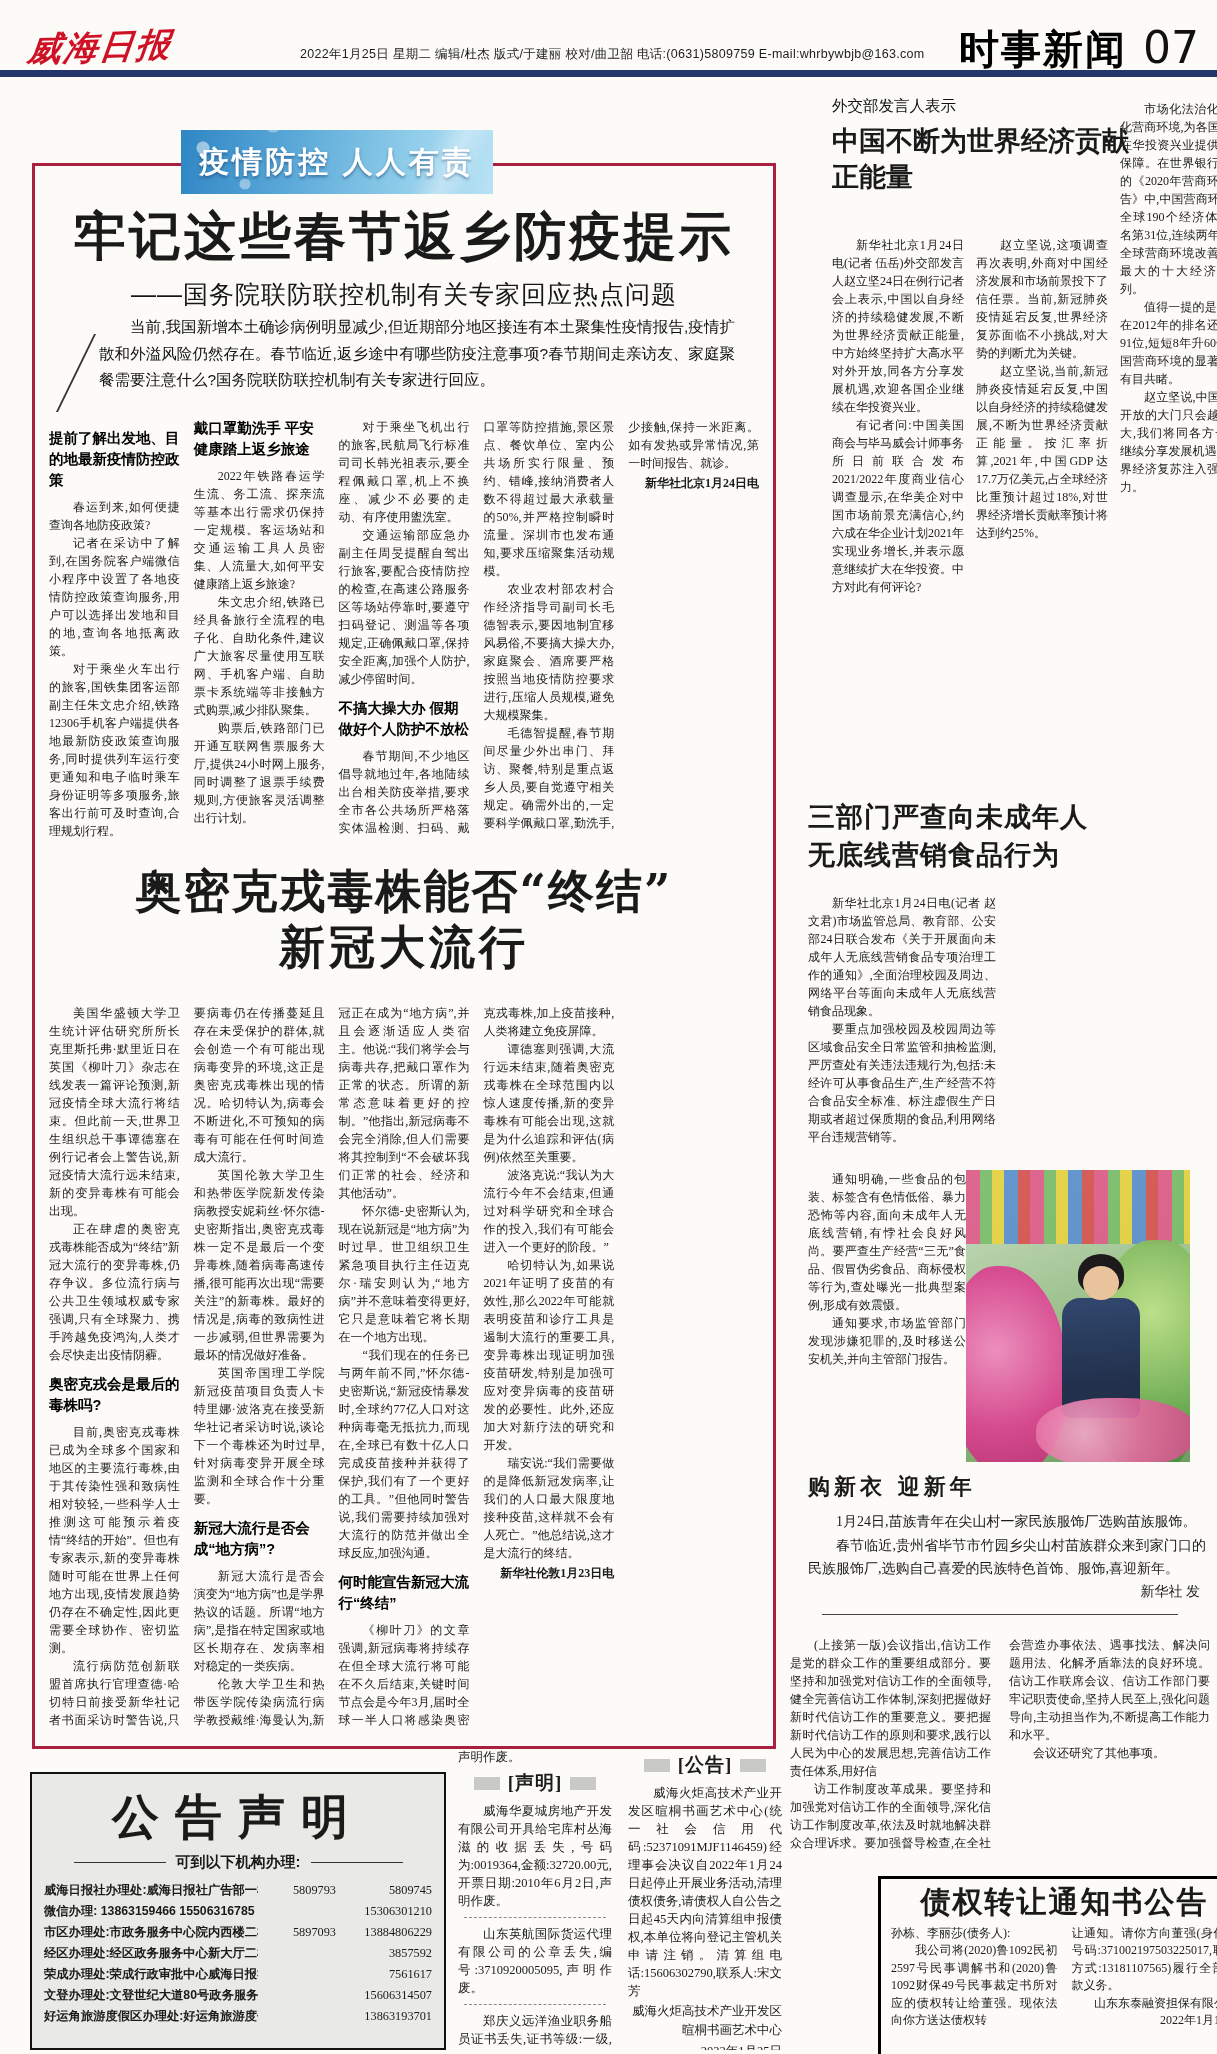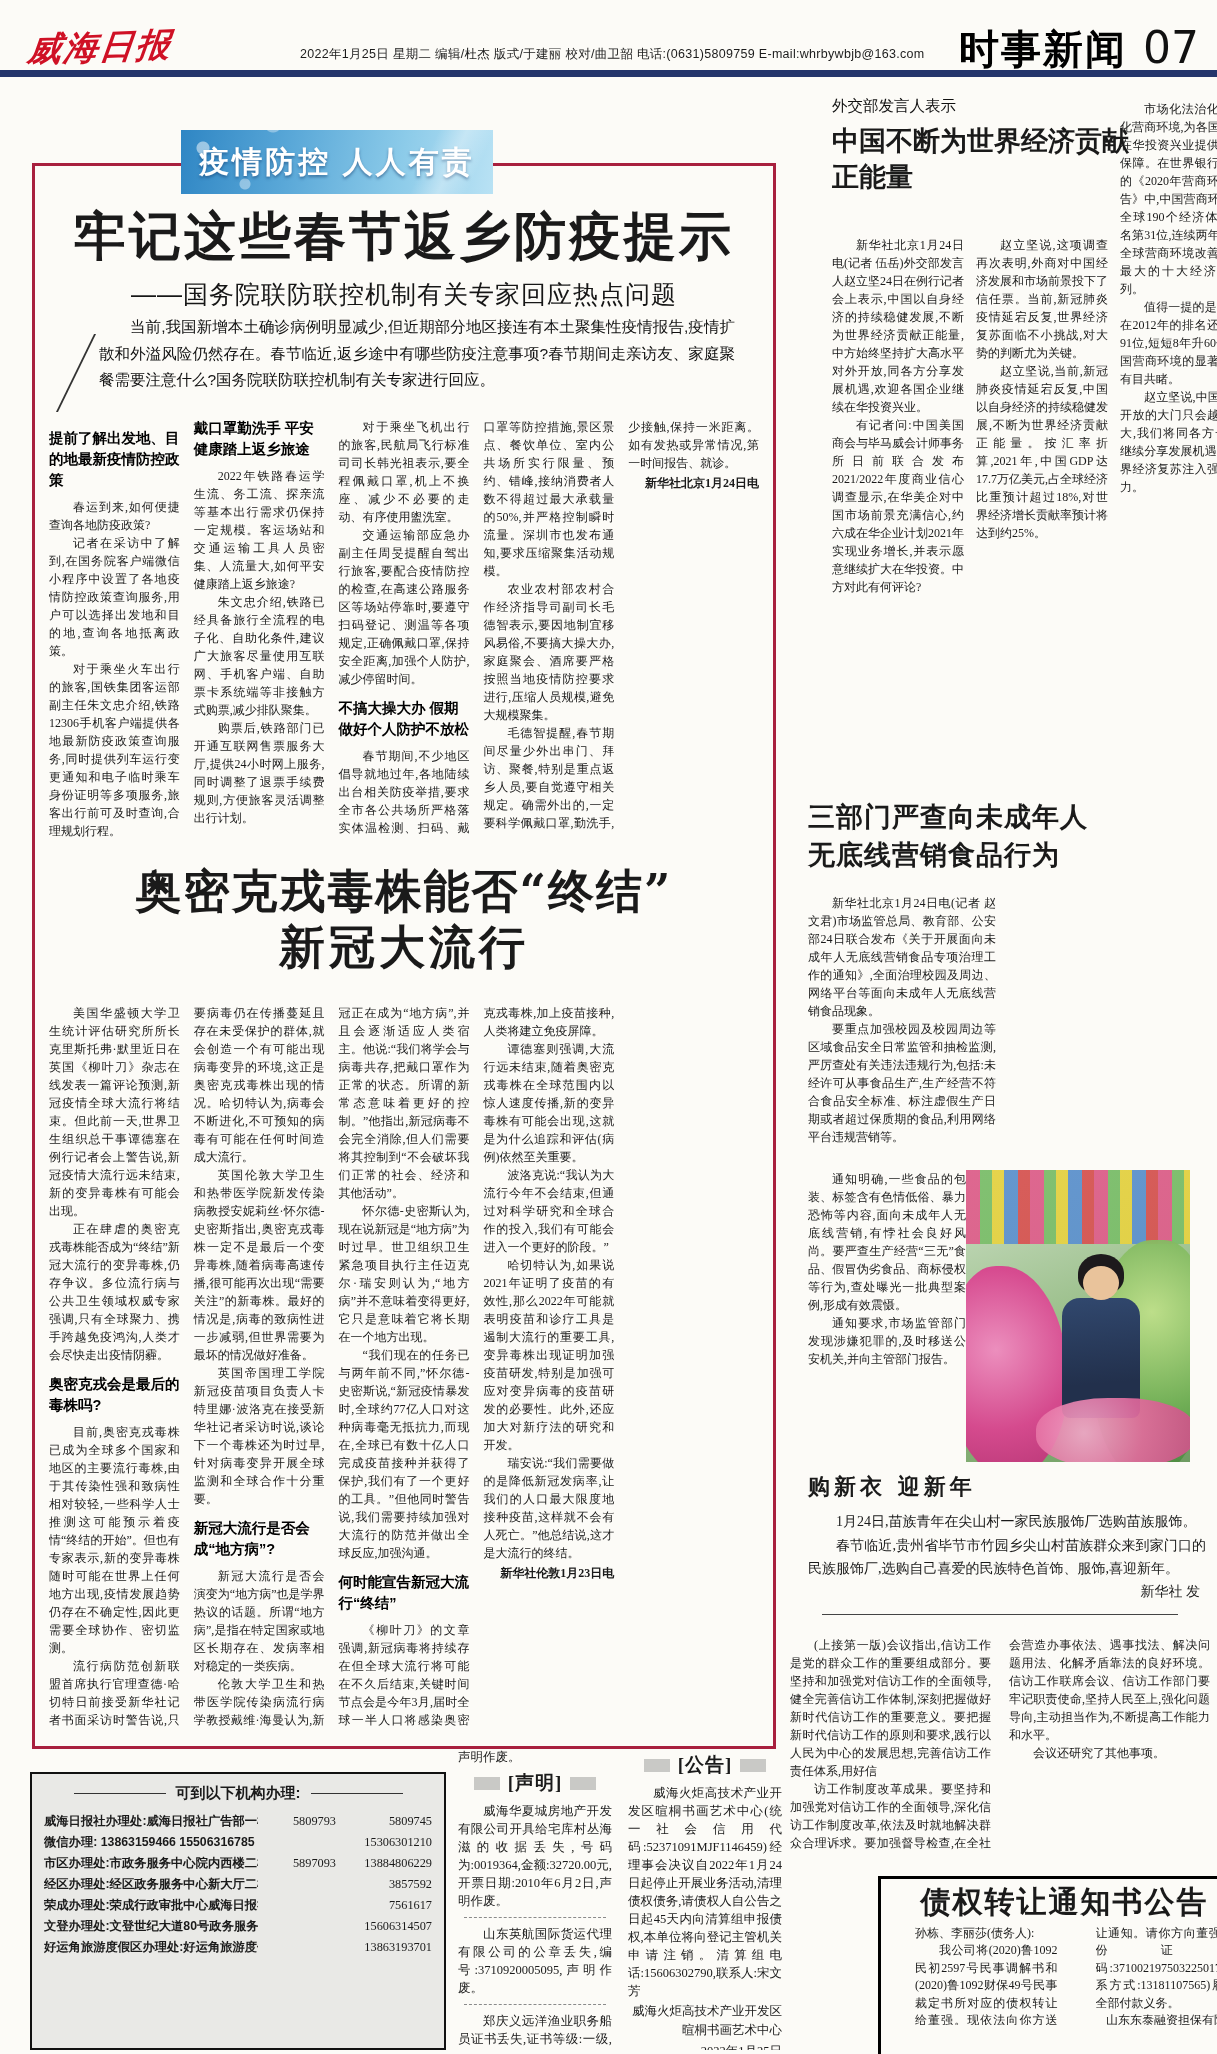--- a/index.html
+++ b/index.html
@@ -83,21 +83,21 @@
   .cap-text p{margin:0;text-indent:2em;}
   .cap-credit{padding-right:10px;text-align:right;font-size:14px;margin-top:2px;}
   .rail-divider{position:absolute;left:822px;top:1614px;width:356px;height:1px;background:#444;}
   .jump{position:absolute;left:790px;top:1636px;width:420px;height:228px;column-count:2;column-gap:18px;column-fill:auto;
         overflow:hidden;font-size:12.5px;line-height:19px;text-align:justify;}
   .jump p{margin:0;text-indent:2em;}
   
   .debt{position:absolute;left:878px;top:1876px;width:373px;height:207px;border:3px solid #000;background:#fcfbf7;box-sizing:border-box;padding:4px 10px;}
   .debt-title{text-align:center;font-size:30px;font-weight:900;letter-spacing:2px;font-family:"DejaVu Serif",serif;line-height:1.25;}
   .debt-cols{display:flex;gap:14px;margin-top:4px;}
-  .debt-col{width:50%;font-size:12px;line-height:17.5px;text-align:justify;overflow:hidden;height:100px;margin-left:24px;}
+  .debt-col{width:50%;font-size:12px;line-height:17.5px;text-align:justify;overflow:hidden;height:100px;}
   .debt-col p{margin:0;text-indent:2em;}
   .debt-col .nohang{text-indent:0;}
   .debt-sig{text-align:right;text-indent:0 !important;}
   
   .gbox{position:absolute;left:30px;top:1772px;width:416px;height:278px;border:2px solid #111;background:#e9e9e6;box-sizing:border-box;padding:6px 12px;}
   .gbox-title{text-align:center;font-size:47px;font-weight:900;letter-spacing:16px;font-family:"DejaVu Serif",serif;margin-top:6px;}
   .gbox-sub{display:flex;align-items:center;justify-content:center;gap:10px;margin:4px 0 8px;
         font-family:"Liberation Sans","DejaVu Sans",sans-serif;font-weight:bold;font-size:15px;}
   .gbox-sub .hline{width:92px;height:1px;background:#333;}
   .grow{display:flex;align-items:baseline;font-size:12.3px;line-height:21px;white-space:nowrap;}
@@ -258,20 +258,21 @@
       </div>
       <div class="debt-col">
         <p class="nohang">让通知。请你方向董强(身份证号码:371002197503225017,联系方式:13181107565)履行全部付款义务。</p>
         <p class="debt-sig">山东东泰融资担保有限公司</p>
         <p class="debt-sig">2022年1月18日</p>
       </div>
     </div>
   </div>
 
   <div class="gbox">
+    <div class="gbox-title">公告声明</div>
     <div class="gbox-sub">
       <span class="hline"></span>
       <span>可到以下机构办理:</span>
       <span class="hline"></span>
     </div>
     <div class="grow">
       <span class="lab">威海日报社办理处:威海日报社广告部一楼111室</span>
       <span class="ph1">5809793</span>
       <span class="ph2">5809745</span>
     </div>

